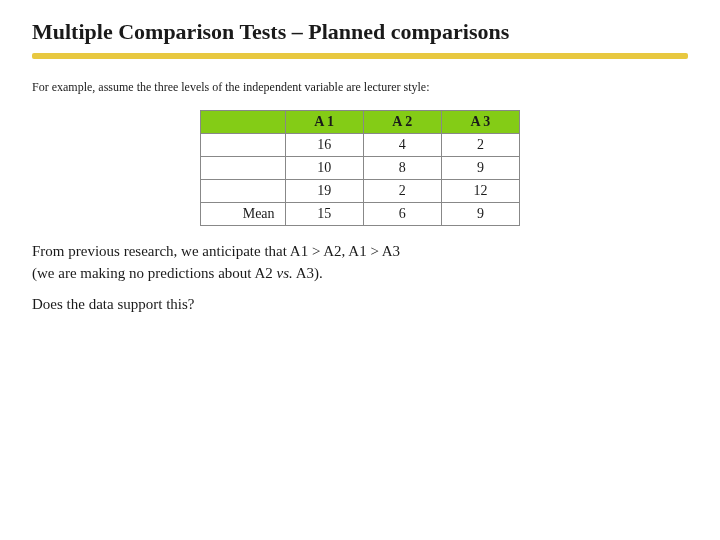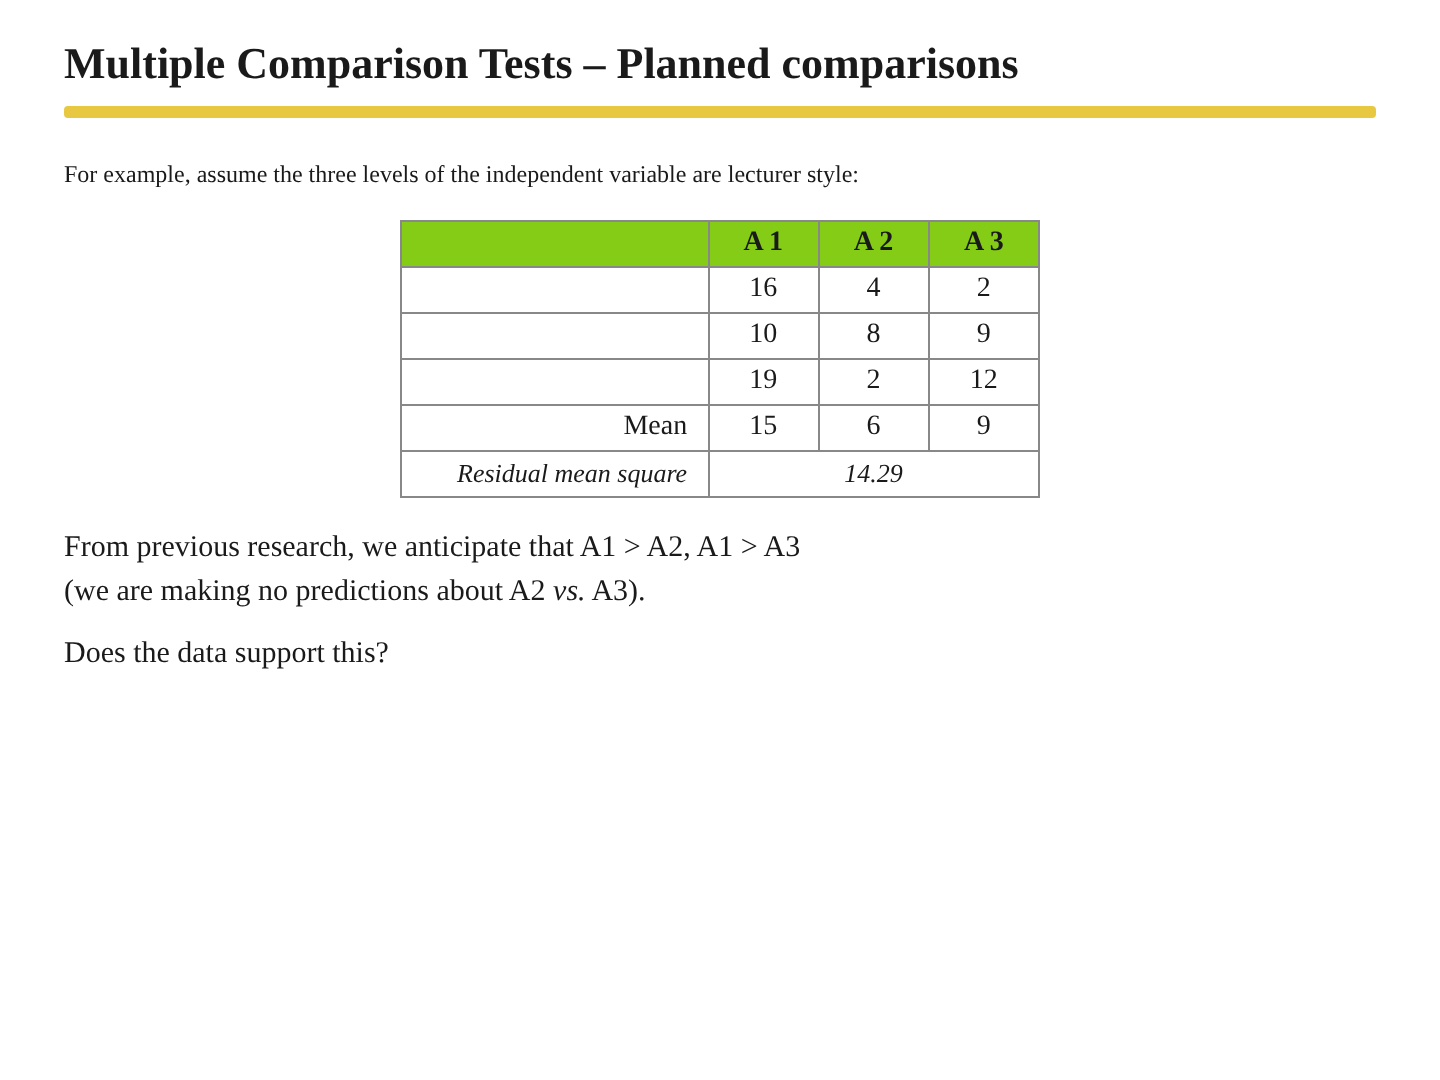--- a/index.html
+++ b/index.html
@@ -110,24 +110,20 @@
       <td>19</td>
       <td>2</td>
       <td>12</td>
     </tr>
     <tr class="mean-row">
       <td>Mean</td>
       <td>15</td>
       <td>6</td>
       <td>9</td>
     </tr>
-    <tr class="residual-row">
-      <td class="residual-label">Residual mean square</td>
-      <td colspan="3">14.29</td>
-    </tr>
   </tbody>
     </table>
 </div>
 
 <div class="bottom-text">
   <span>From previous research, we anticipate that A1 &gt; A2, A1 &gt; A3</span><br>
   <span>(we are making no predictions about A2 <em>vs.</em> A3).</span>
 </div>
 <div class="bottom-text">Does the data support this?</div>
 

